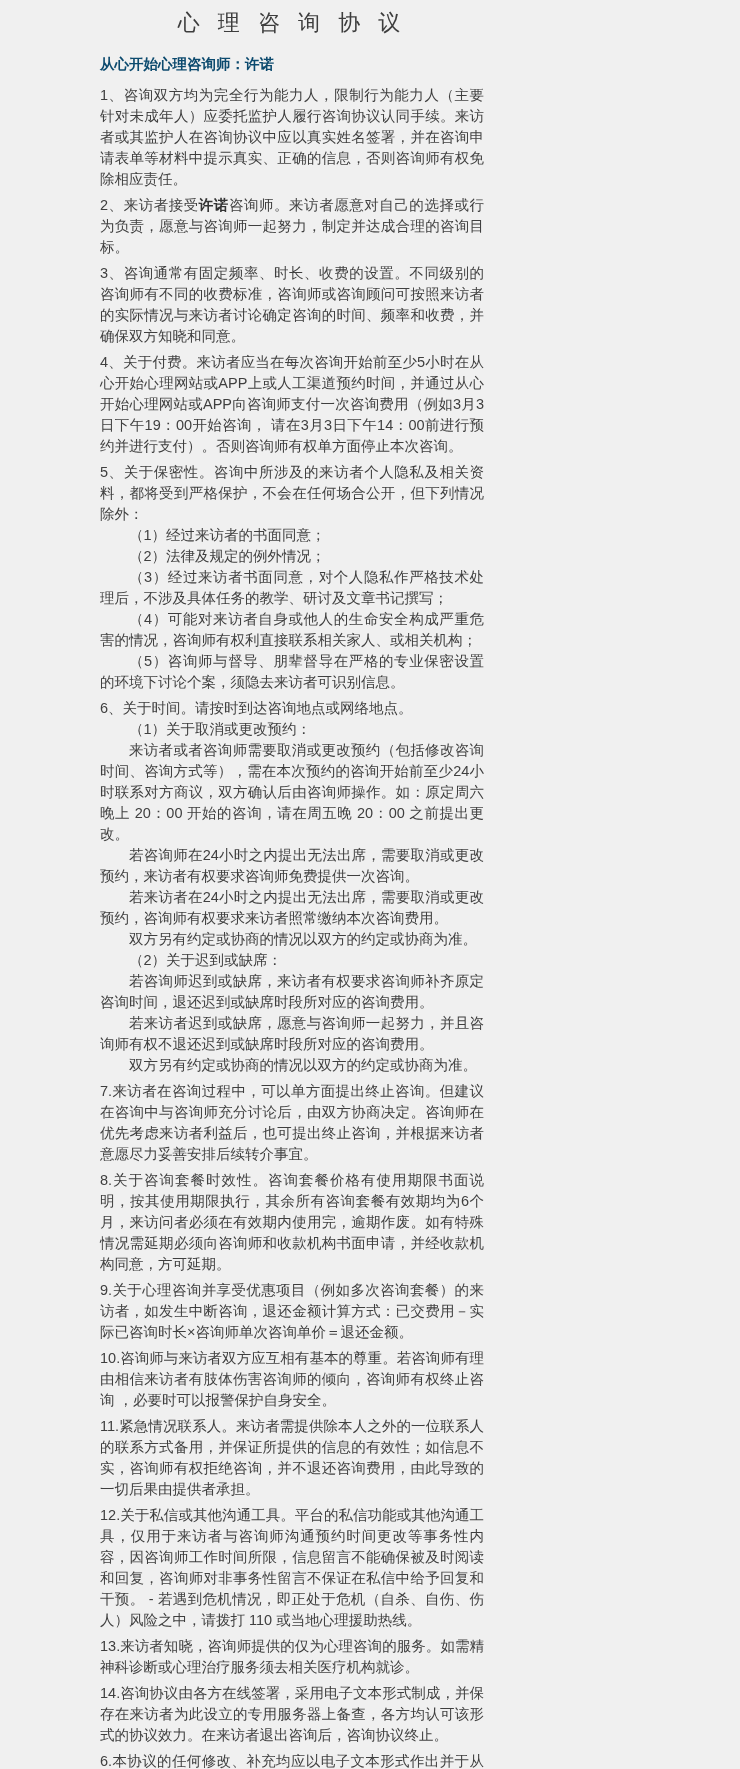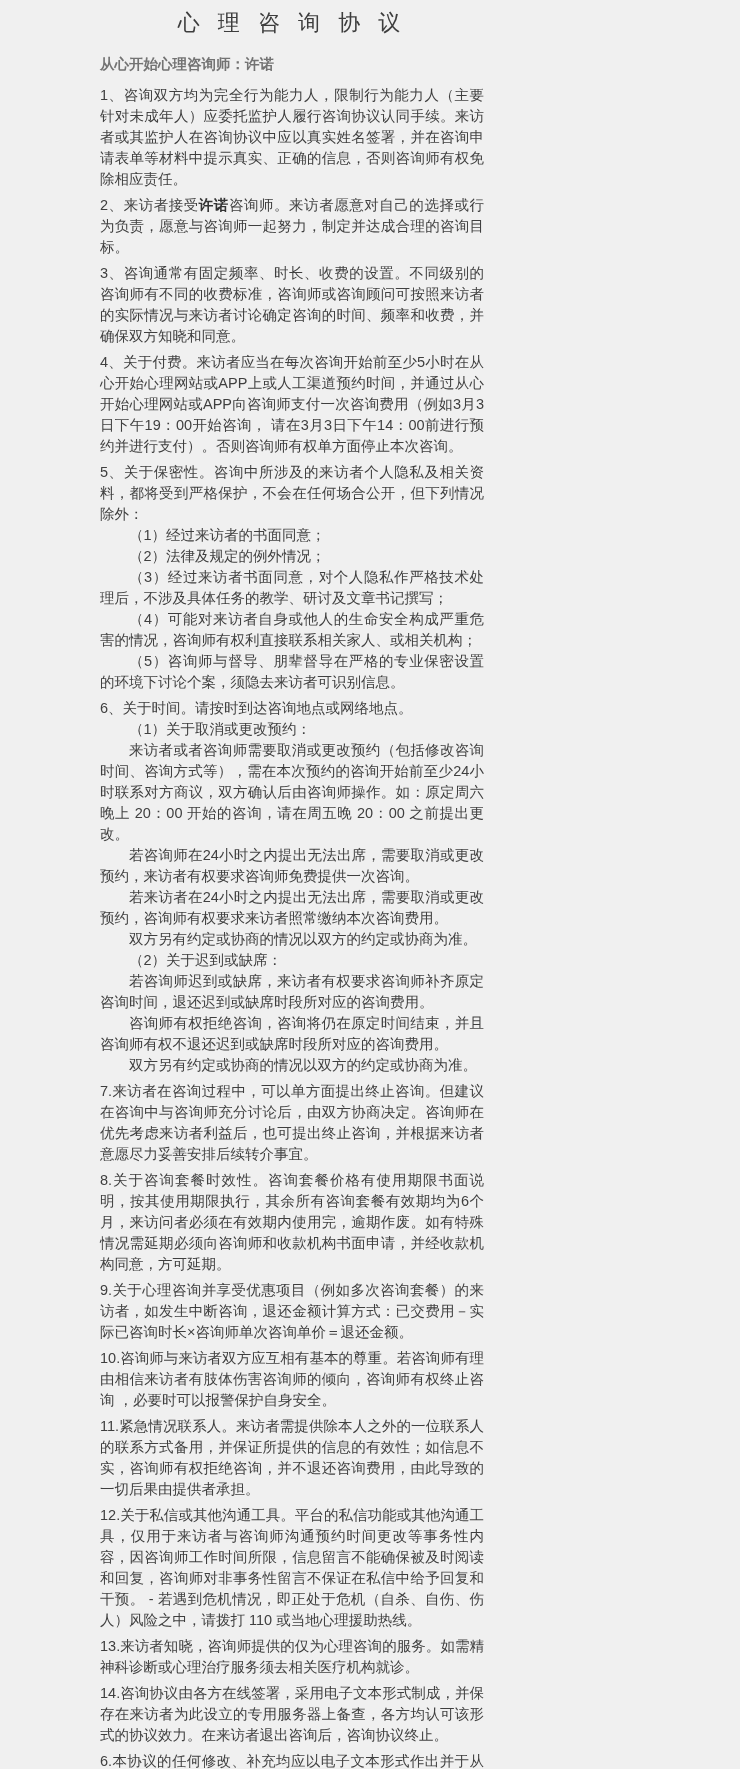--- a/index.html
+++ b/index.html
@@ -22,21 +22,21 @@
     font-size: 22px;
     font-weight: 400;
     letter-spacing: 6px;
     color: #3d3d3d;
     margin: 0 0 16px 0;
     white-space: nowrap;
   }
   .party {
     font-size: 14.5px;
     font-weight: 700;
-    color: #737373;
+    color: #0c4a6e;
     line-height: 21px;
     margin: 0 0 10px 0;
   }
   .clauses { }
   .clause { margin: 0 0 5px 0; }
   .seg {
     font-size: 14.5px;
     line-height: 21px;
     color: #3f3f3f;
     text-align: justify;
@@ -93,21 +93,21 @@
       </div>
       <div class="clause">
         <div class="seg"><span>6、关于时间。请按时到达咨询地点或网络地点。</span></div>
         <div class="seg indent"><span>（1）关于取消或更改预约：</span></div>
         <div class="seg indent"><span>来访者或者咨询师需要取消或更改预约（包括修改咨询时间、咨询方式等），需在本次预约的咨询开始前至少24小时联系对方商议，双方确认后由咨询师操作。如：原定周六晚上 20：00 开始的咨询，请在周五晚 20：00 之前提出更改。</span></div>
         <div class="seg indent"><span>若咨询师在24小时之内提出无法出席，需要取消或更改预约，来访者有权要求咨询师免费提供一次咨询。</span></div>
         <div class="seg indent"><span>若来访者在24小时之内提出无法出席，需要取消或更改预约，咨询师有权要求来访者照常缴纳本次咨询费用。</span></div>
         <div class="seg indent"><span>双方另有约定或协商的情况以双方的约定或协商为准。</span></div>
         <div class="seg indent"><span>（2）关于迟到或缺席：</span></div>
         <div class="seg indent"><span>若咨询师迟到或缺席，来访者有权要求咨询师补齐原定咨询时间，退还迟到或缺席时段所对应的咨询费用。</span></div>
-        <div class="seg indent"><span>咨询师有权拒绝咨询，咨询将仍在原定时间结束，并且咨询师有权不退还迟到或缺席时段所对应的咨询费用。</span></div>
+        <div class="seg indent"><span>若来访者迟到或缺席，愿意与咨询师一起努力，并且咨询师有权不退还迟到或缺席时段所对应的咨询费用。</span></div>
         <div class="seg indent"><span>双方另有约定或协商的情况以双方的约定或协商为准。</span></div>
       </div>
       <div class="clause">
         <div class="seg"><span>7.来访者在咨询过程中，可以单方面提出终止咨询。但建议在咨询中与咨询师充分讨论后，由双方协商决定。咨询师在优先考虑来访者利益后，也可提出终止咨询，并根据来访者意愿尽力妥善安排后续转介事宜。</span></div>
       </div>
       <div class="clause">
         <div class="seg"><span>8.关于咨询套餐时效性。咨询套餐价格有使用期限书面说明，按其使用期限执行，其余所有咨询套餐有效期均为6个月，来访问者必须在有效期内使用完，逾期作废。如有特殊情况需延期必须向咨询师和收款机构书面申请，并经收款机构同意，方可延期。</span></div>
       </div>
       <div class="clause">
         <div class="seg"><span>9.关于心理咨询并享受优惠项目（例如多次咨询套餐）的来访者，如发生中断咨询，退还金额计算方式：已交费用－实际已咨询时长×咨询师单次咨询单价＝退还金额。</span></div>

